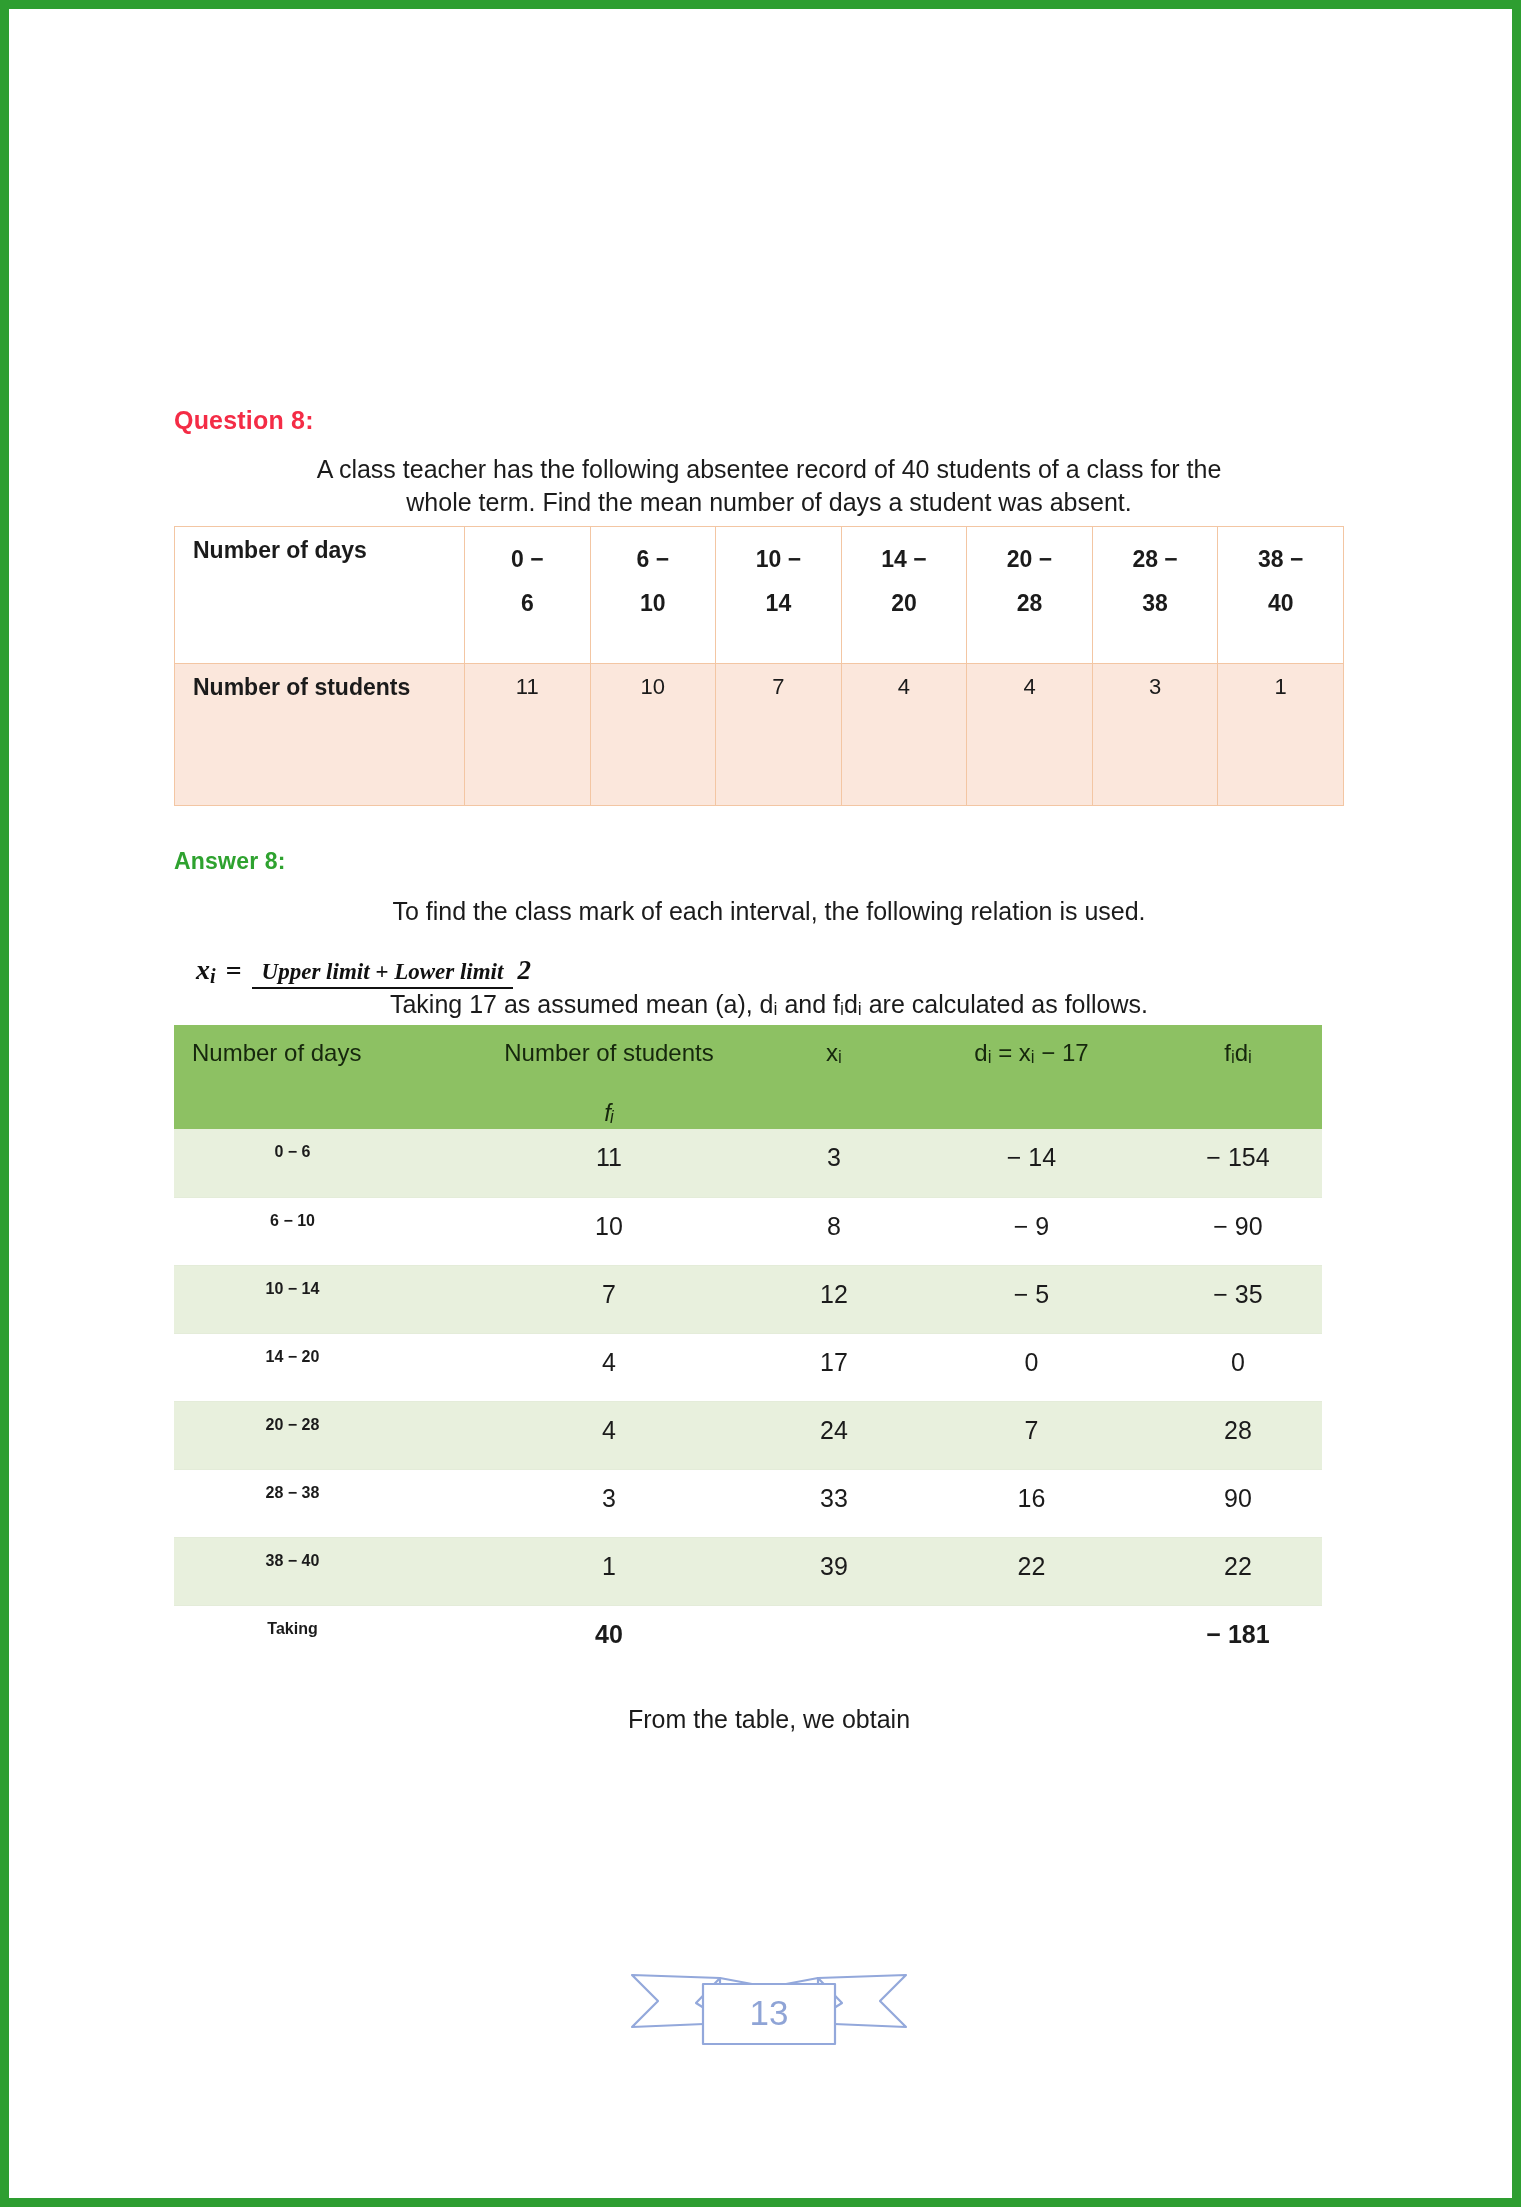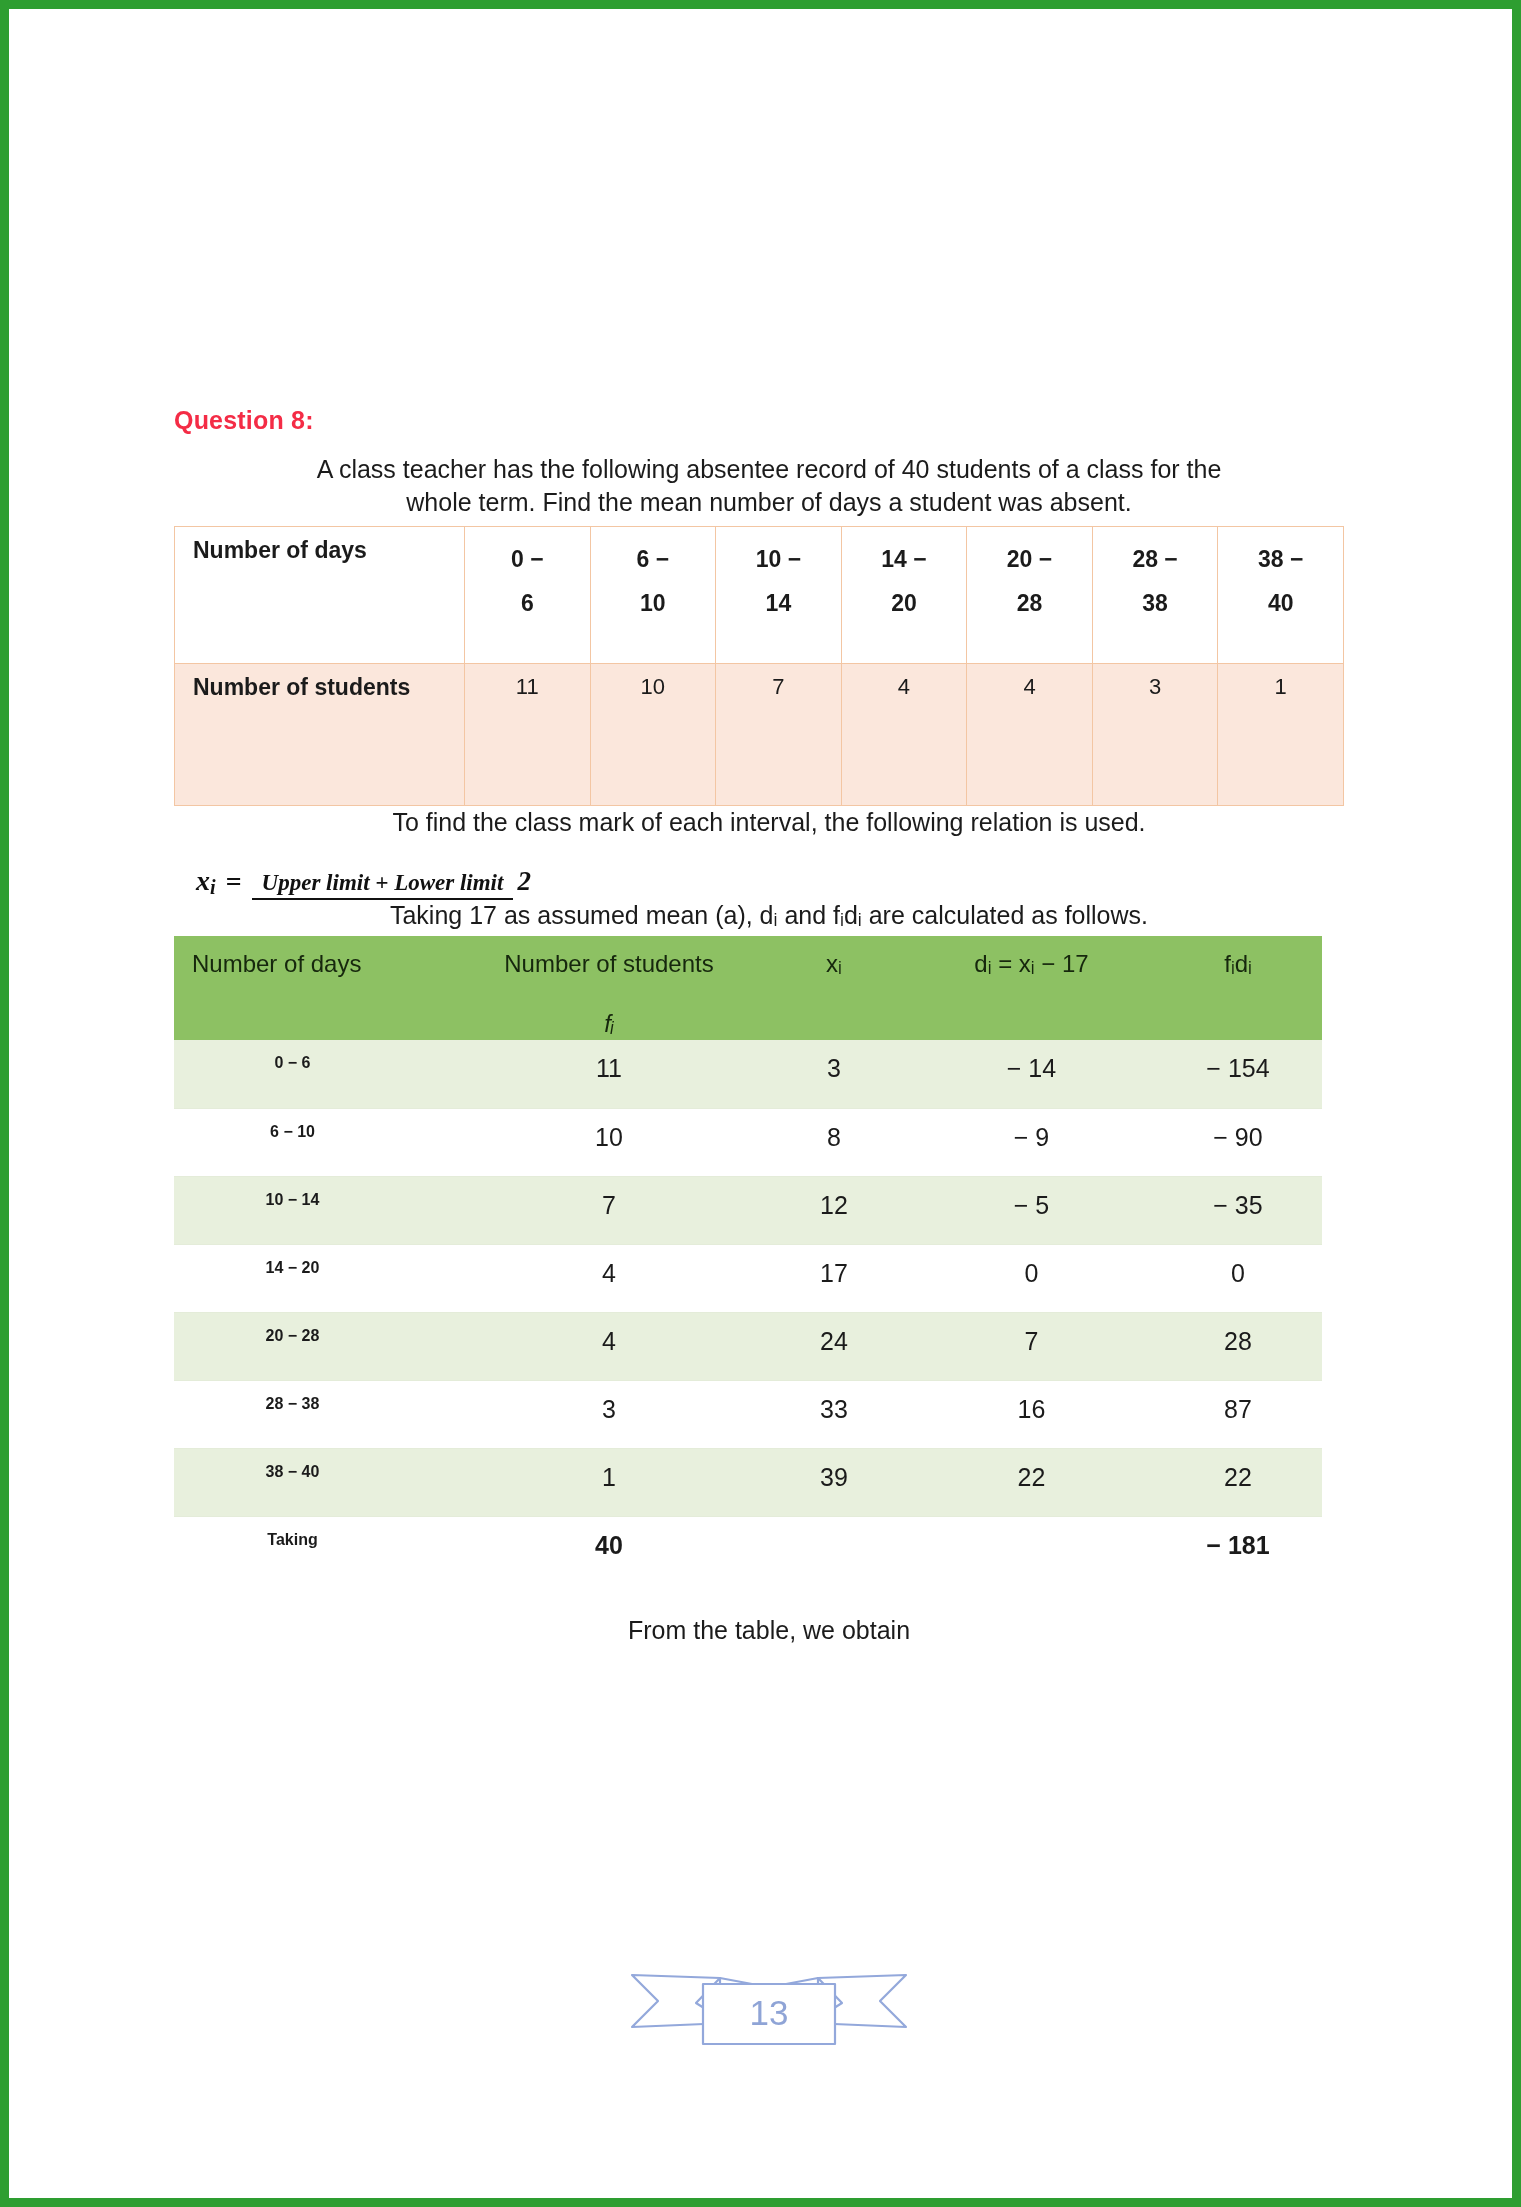--- a/index.html
+++ b/index.html
@@ -216,20 +216,21 @@
             <td>7</td>
             <td>4</td>
             <td>4</td>
             <td>3</td>
             <td>1</td>
           </tr>
         </tbody>
       </table>
 
       
+      <div class="a-heading" style="margin-top:42px;">Answer 8:</div>
 
       <p class="body-text">To find the class mark of each interval, the following relation is used.</p>
 
       
       <div class="formula">
         <span class="lhs"><span>x</span><span class="sub">i</span></span>
         <span class="eq">=</span>
         <span class="frac">
           <span class="num">Upper limit + Lower limit</span>
           <span class="den">2</span>
@@ -286,21 +287,21 @@
             <td>4</td>
             <td>24</td>
             <td>7</td>
             <td>28</td>
           </tr>
           <tr class="even">
             <td class="c0">28 − 38</td>
             <td>3</td>
             <td>33</td>
             <td>16</td>
-            <td>87</td>
+            <td>90</td>
           </tr>
           <tr class="odd">
             <td class="c0">38 − 40</td>
             <td>1</td>
             <td>39</td>
             <td>22</td>
             <td>22</td>
           </tr>
           <tr class="total">
             <td class="c0">Taking</td>

